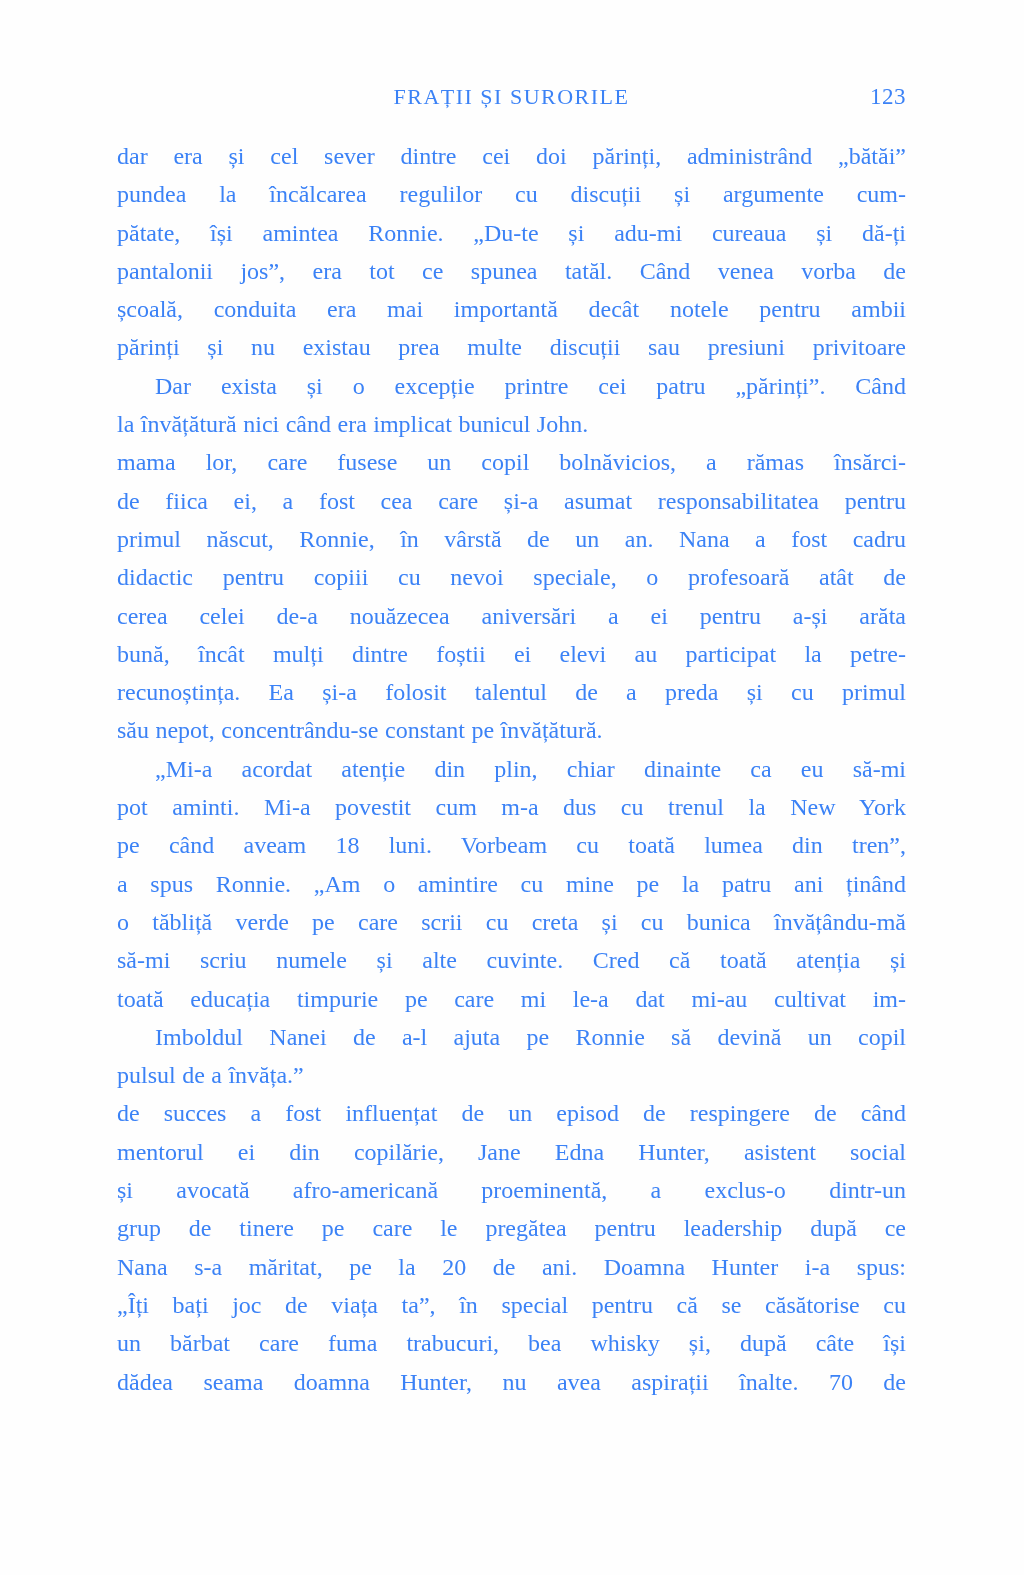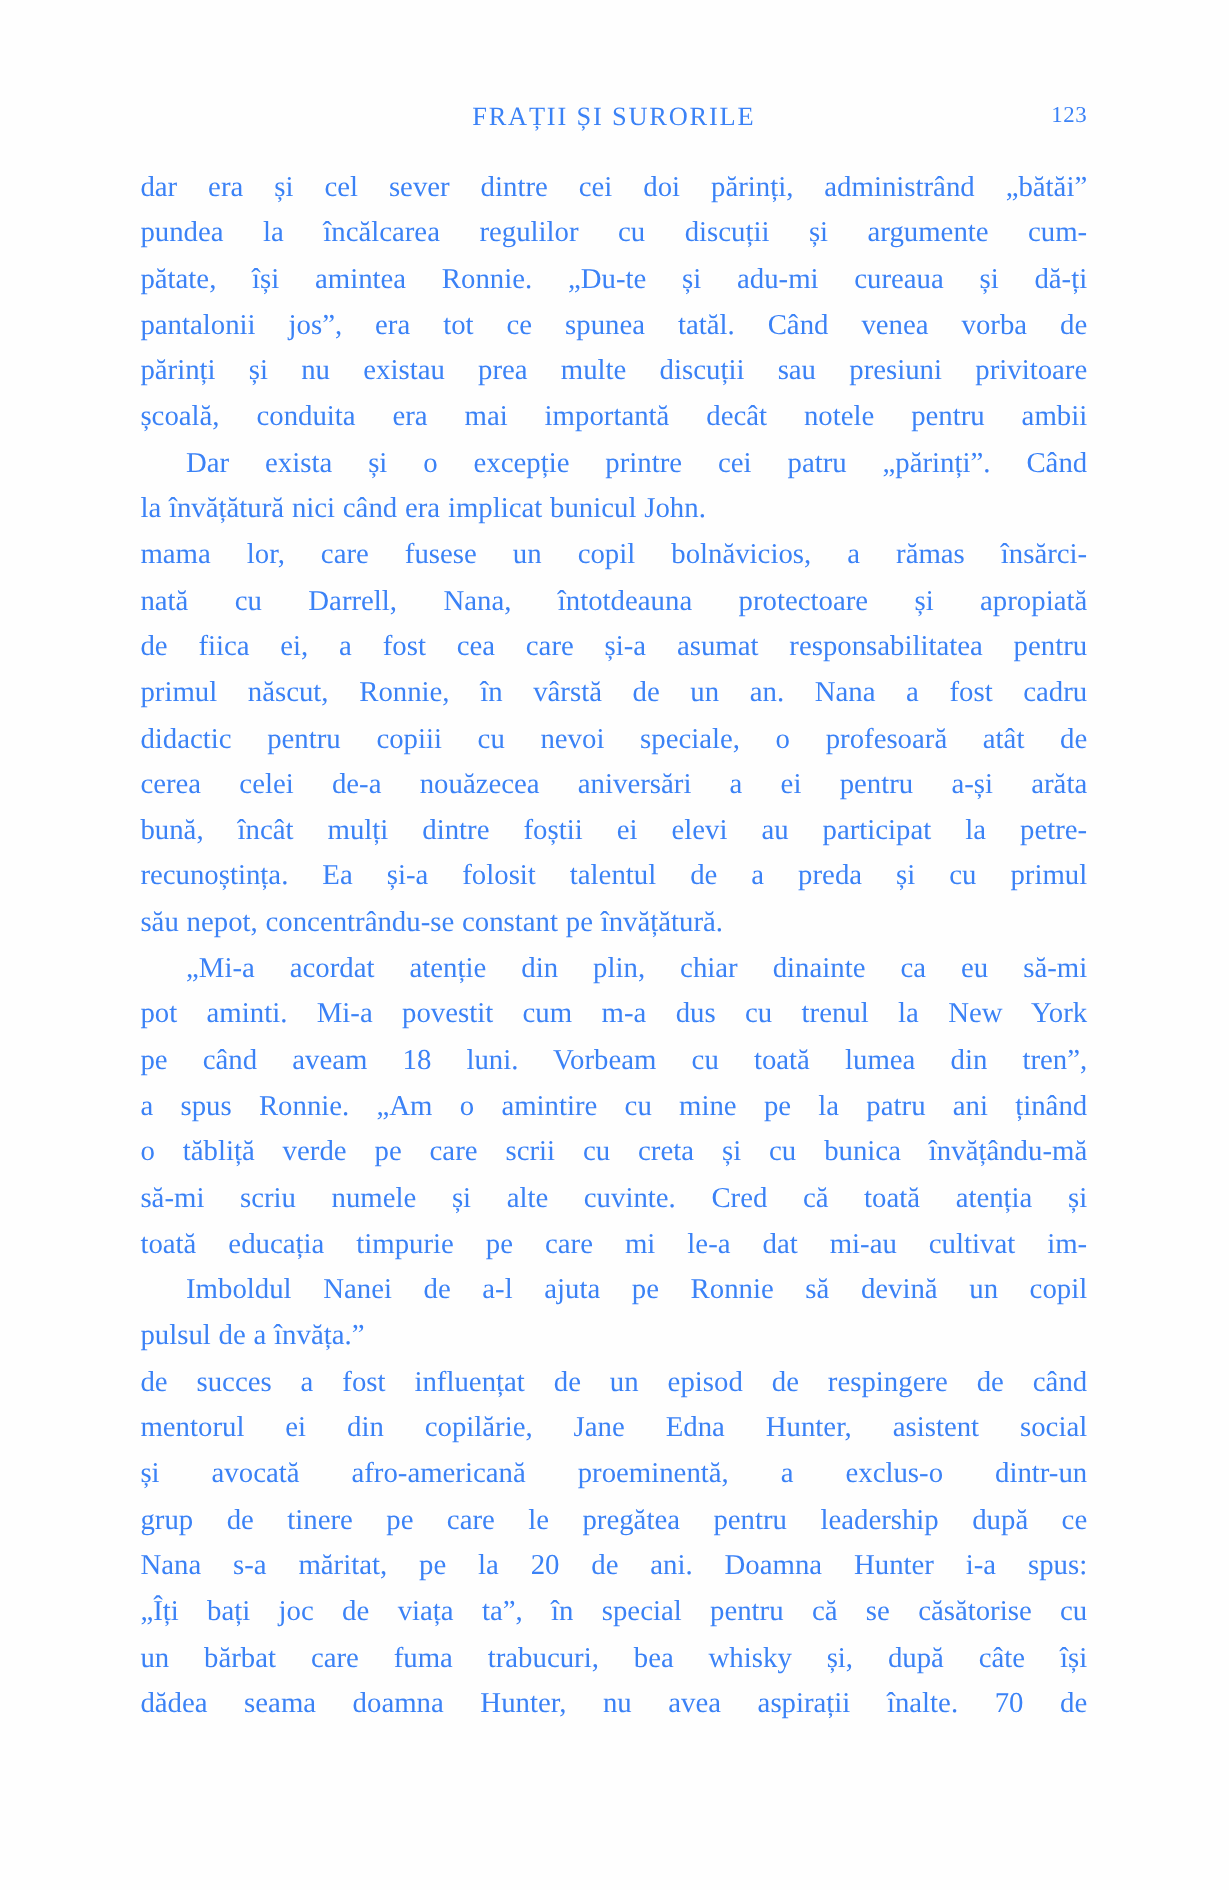--- a/index.html
+++ b/index.html
@@ -27,21 +27,21 @@
   }
   .running-head .title {
     display: block;
     text-align: center;
     letter-spacing: 1.5px;
   }
   .running-head .folio {
     position: absolute;
     right: 0;
     top: 0;
-    font-size: 19px;
+    font-size: 23px;
     letter-spacing: 0.5px;
   }
   .page-body {
     position: absolute;
     top: 137px;
     left: 117px;
     width: 789px;
     font-size: 24px;
     line-height: 38.3px;
   }
@@ -64,26 +64,25 @@
 <div class="page">
   <div class="running-head">
     <span class="title">FRAȚII ȘI SURORILE</span>
     <span class="folio">123</span>
   </div>
   <div class="page-body">
       <div class="line">dar era și cel sever dintre cei doi părinți, administrând „bătăi”</div>
       <div class="line">pundea la încălcarea regulilor cu discuții și argumente cum-</div>
       <div class="line">pătate, își amintea Ronnie. „Du-te și adu-mi cureaua și dă-ți</div>
       <div class="line">pantalonii jos”, era tot ce spunea tatăl. Când venea vorba de</div>
+      <div class="line">școală, conduita era mai importantă decât notele pentru ambii</div>
       <div class="line">părinți și nu existau prea multe discuții sau presiuni privitoare</div>
-      <div class="line">școală, conduita era mai importantă decât notele pentru ambii</div>
       <div class="line indent">Dar exista și o excepție printre cei patru „părinți”. Când</div>
       <div class="line lastline">la învățătură nici când era implicat bunicul John.</div>
       <div class="line">mama lor, care fusese un copil bolnăvicios, a rămas însărci-</div>
-      <div class="line">nată cu Darrell, Nana, întotdeauna protectoare și apropiată</div>
       <div class="line">de fiica ei, a fost cea care și-a asumat responsabilitatea pentru</div>
       <div class="line">primul născut, Ronnie, în vârstă de un an. Nana a fost cadru</div>
       <div class="line">didactic pentru copiii cu nevoi speciale, o profesoară atât de</div>
       <div class="line">cerea celei de-a nouăzecea aniversări a ei pentru a-și arăta</div>
       <div class="line">bună, încât mulți dintre foștii ei elevi au participat la petre-</div>
       <div class="line">recunoștința. Ea și-a folosit talentul de a preda și cu primul</div>
       <div class="line lastline">său nepot, concentrându-se constant pe învățătură.</div>
       <div class="line indent">„Mi-a acordat atenție din plin, chiar dinainte ca eu să-mi</div>
       <div class="line">pot aminti. Mi-a povestit cum m-a dus cu trenul la New York</div>
       <div class="line">pe când aveam 18 luni. Vorbeam cu toată lumea din tren”,</div>

